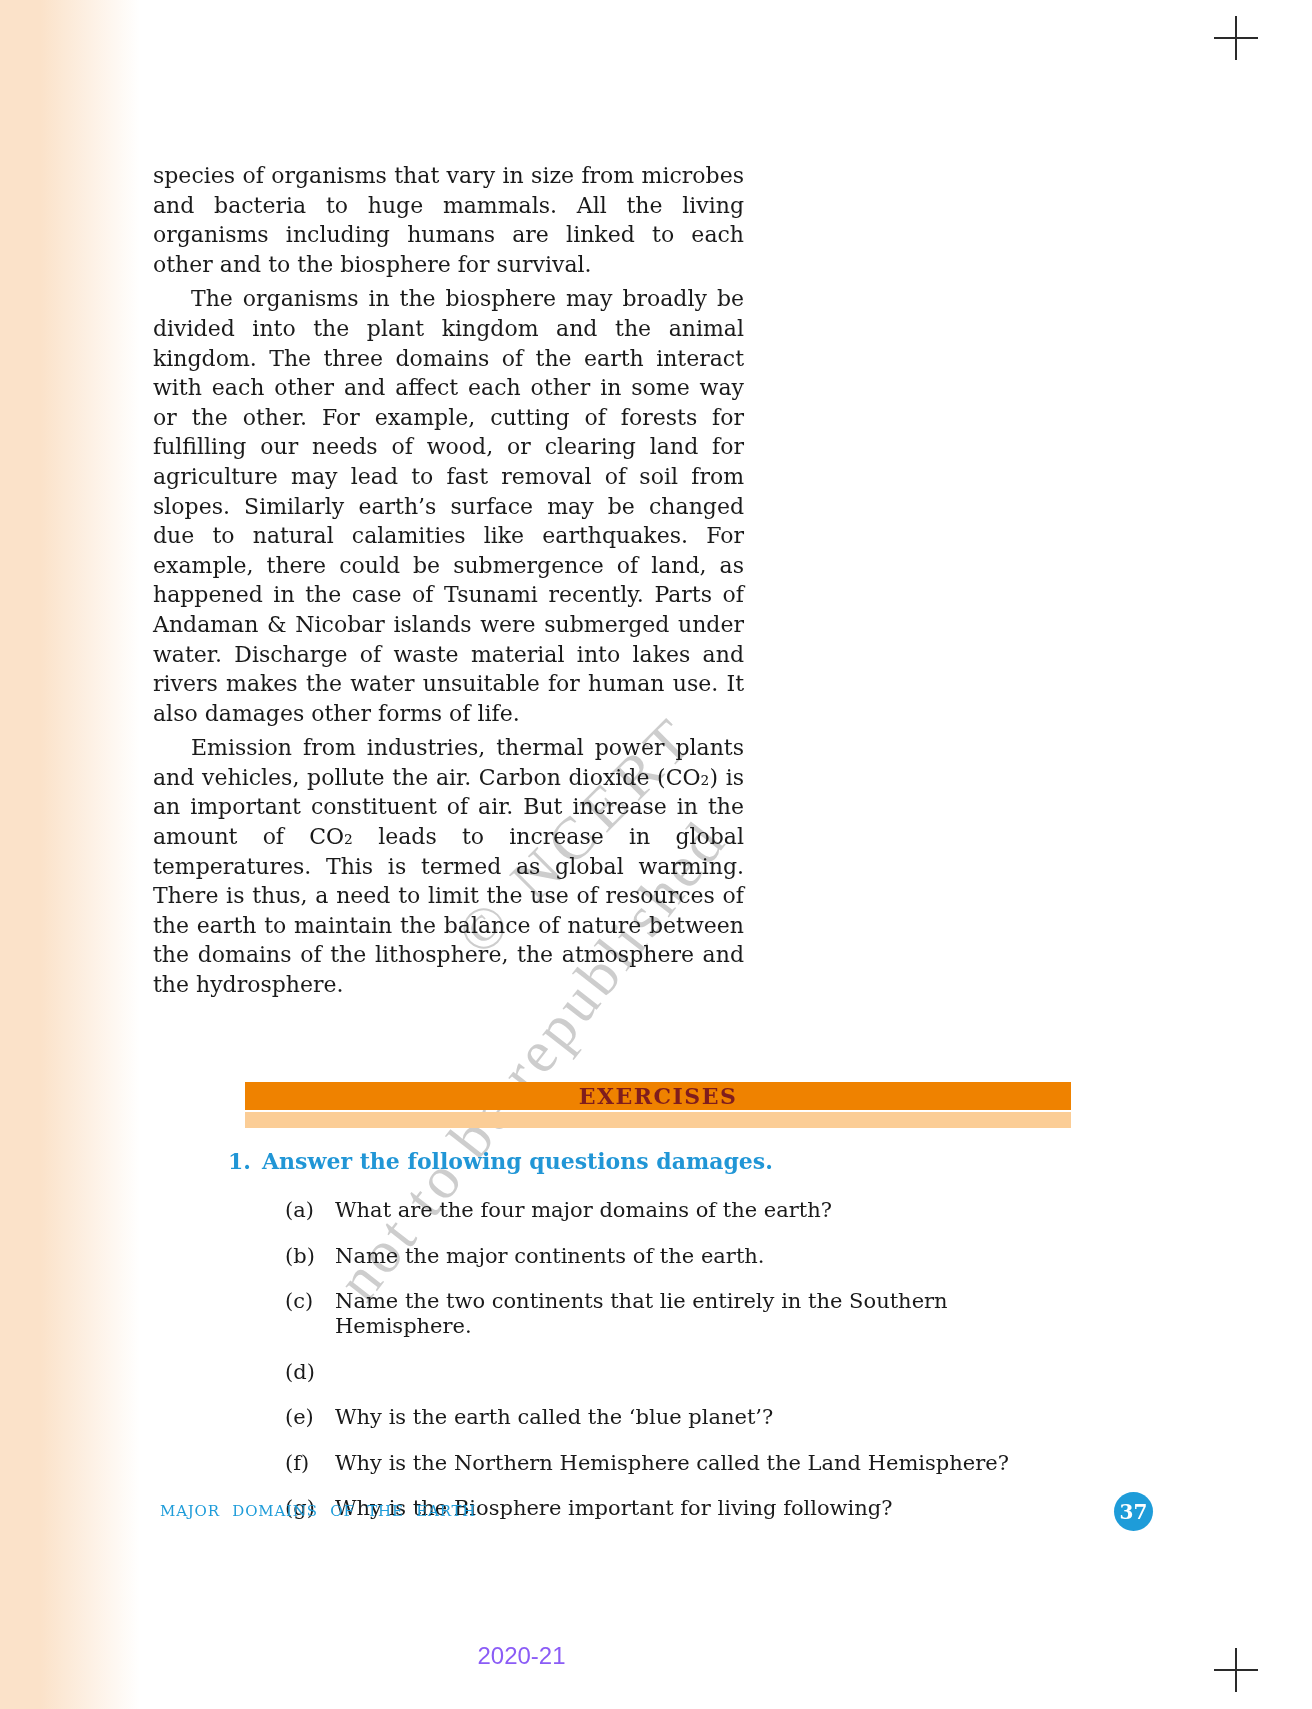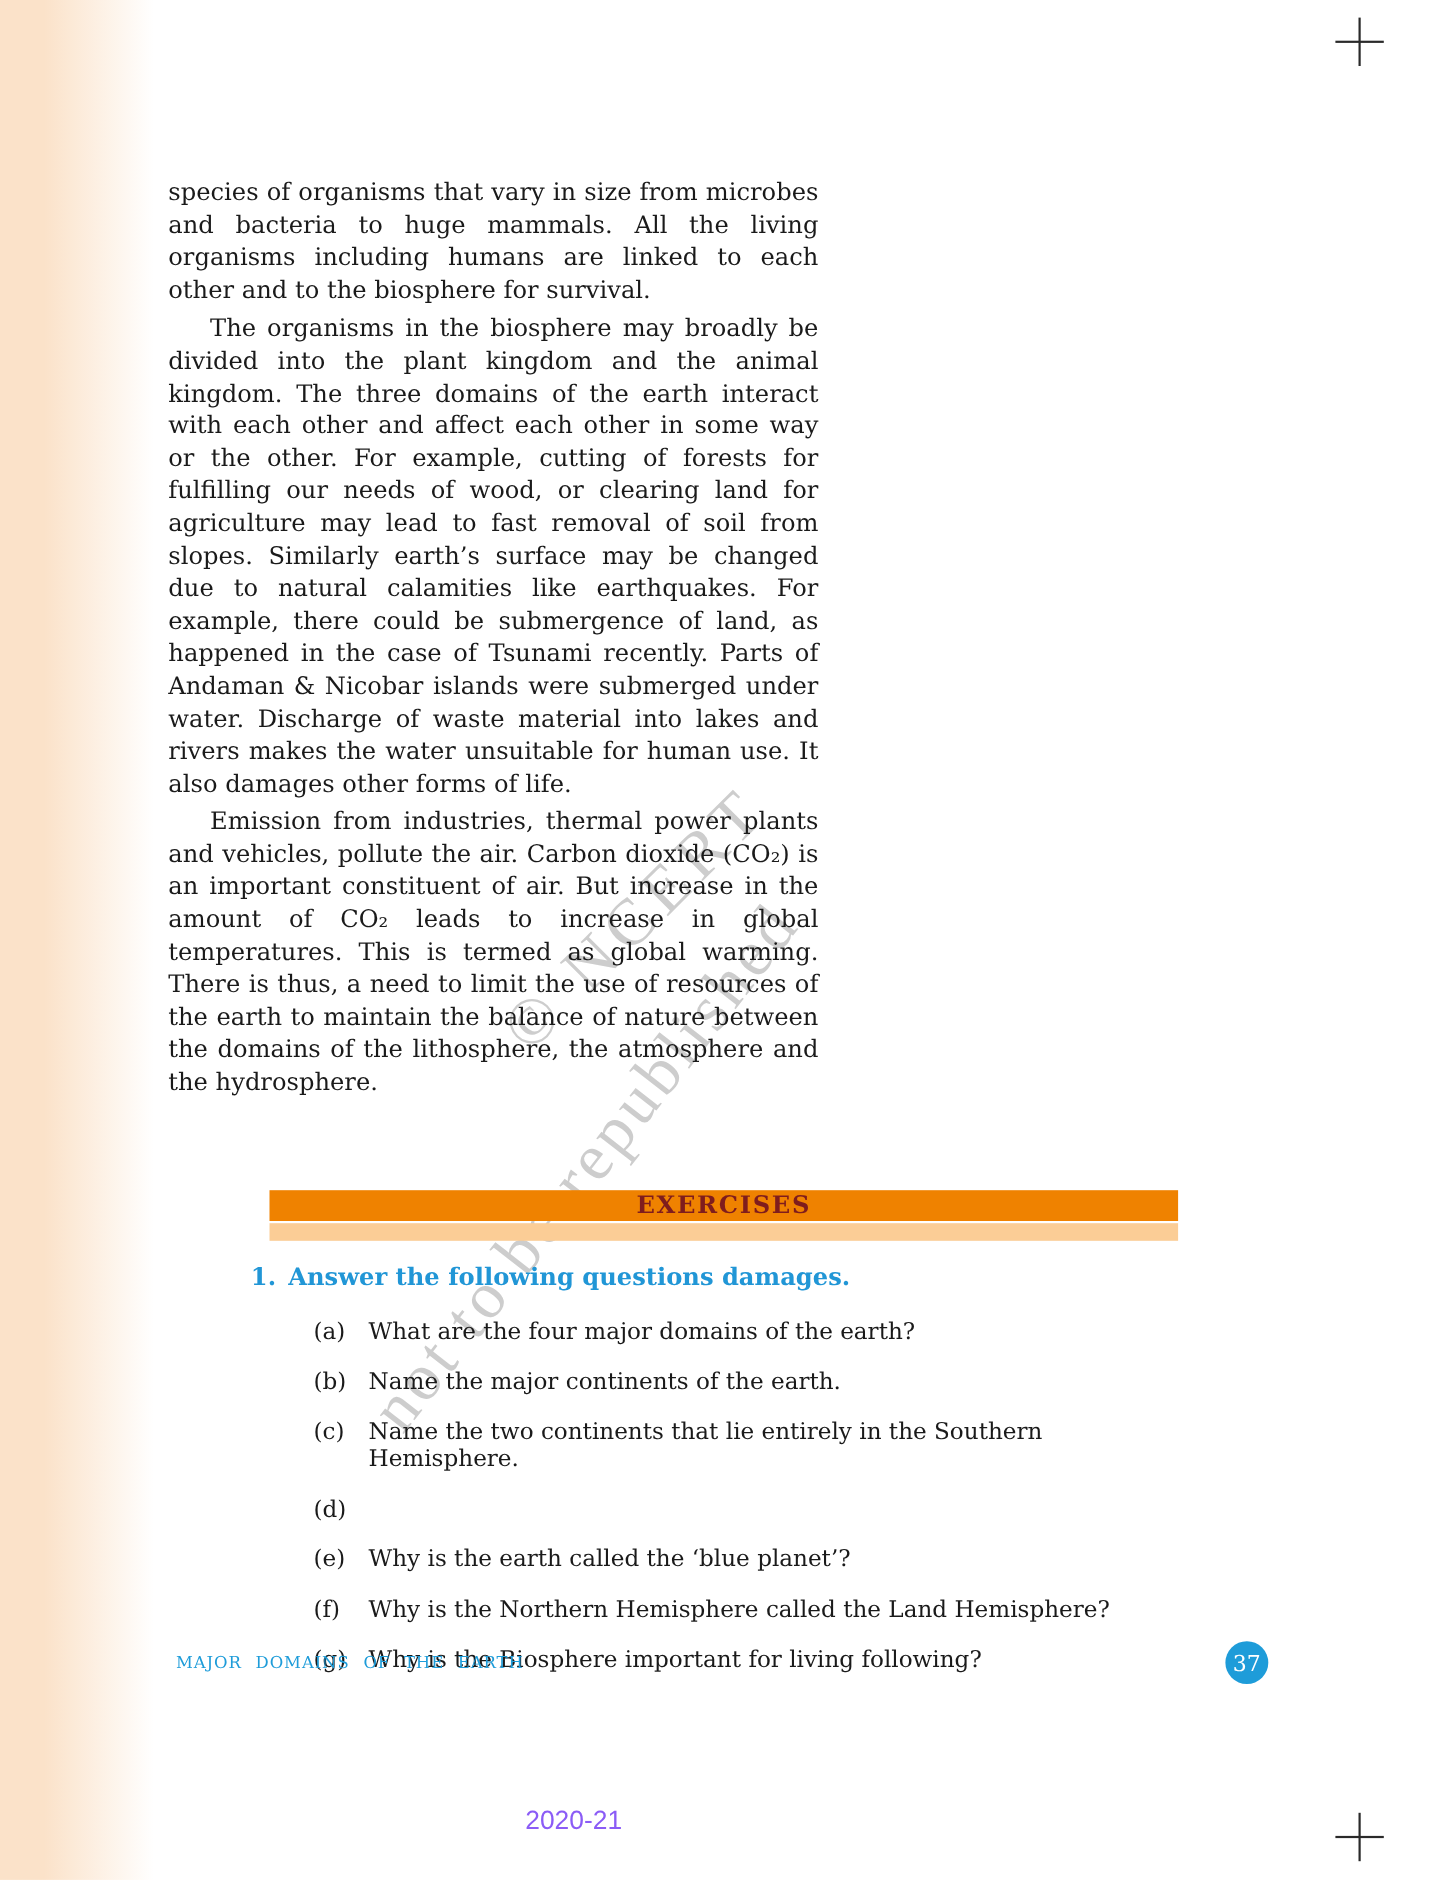--- a/index.html
+++ b/index.html
@@ -103,21 +103,21 @@
     letter-spacing: 0.8px;
     word-spacing: 7px;
   }
   .page-badge {
     position: absolute;
     left: 1114px; top: 1492px;
     width: 39px; height: 39px;
     border-radius: 50%;
     background: #1e9cd9;
     color: #ffffff;
-    font-weight: normal;
+    font-weight: bold;
     font-size: 20px;
     display: flex; align-items: center; justify-content: center;
     z-index: 2;
     font-family: "DejaVu Serif", serif;
     text-align: center;
   }
   .year-mark {
     position: absolute;
     left: 0; top: 1642px;
     width: 1043px;

